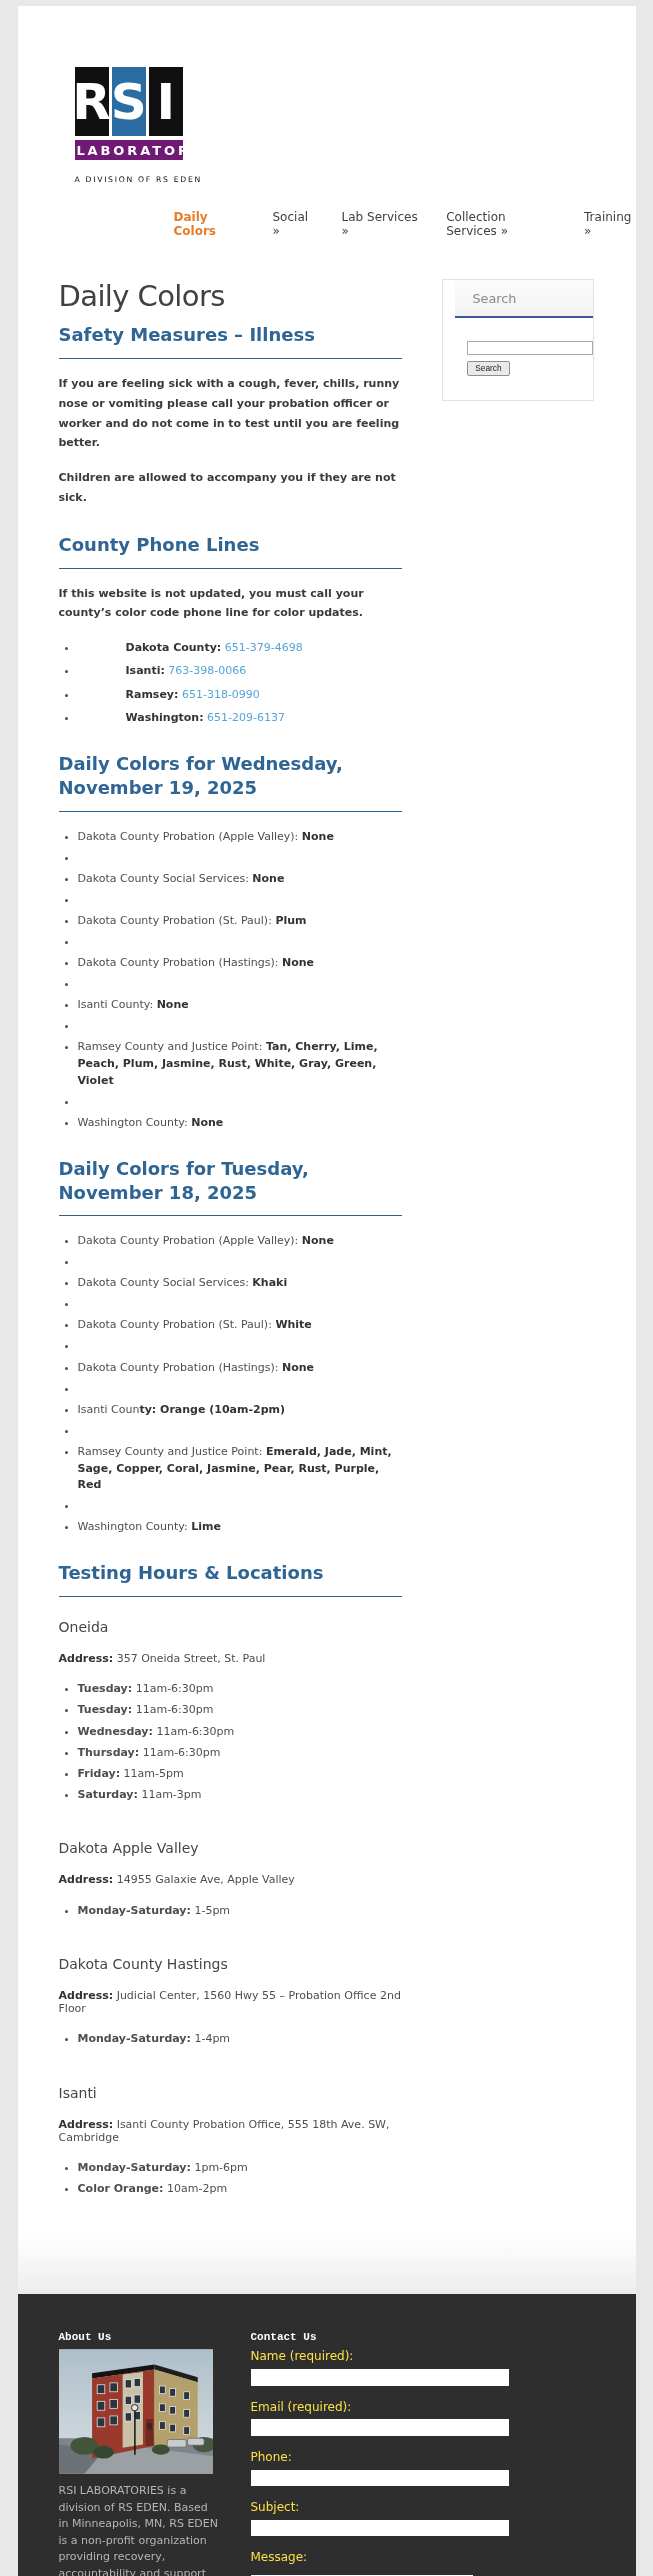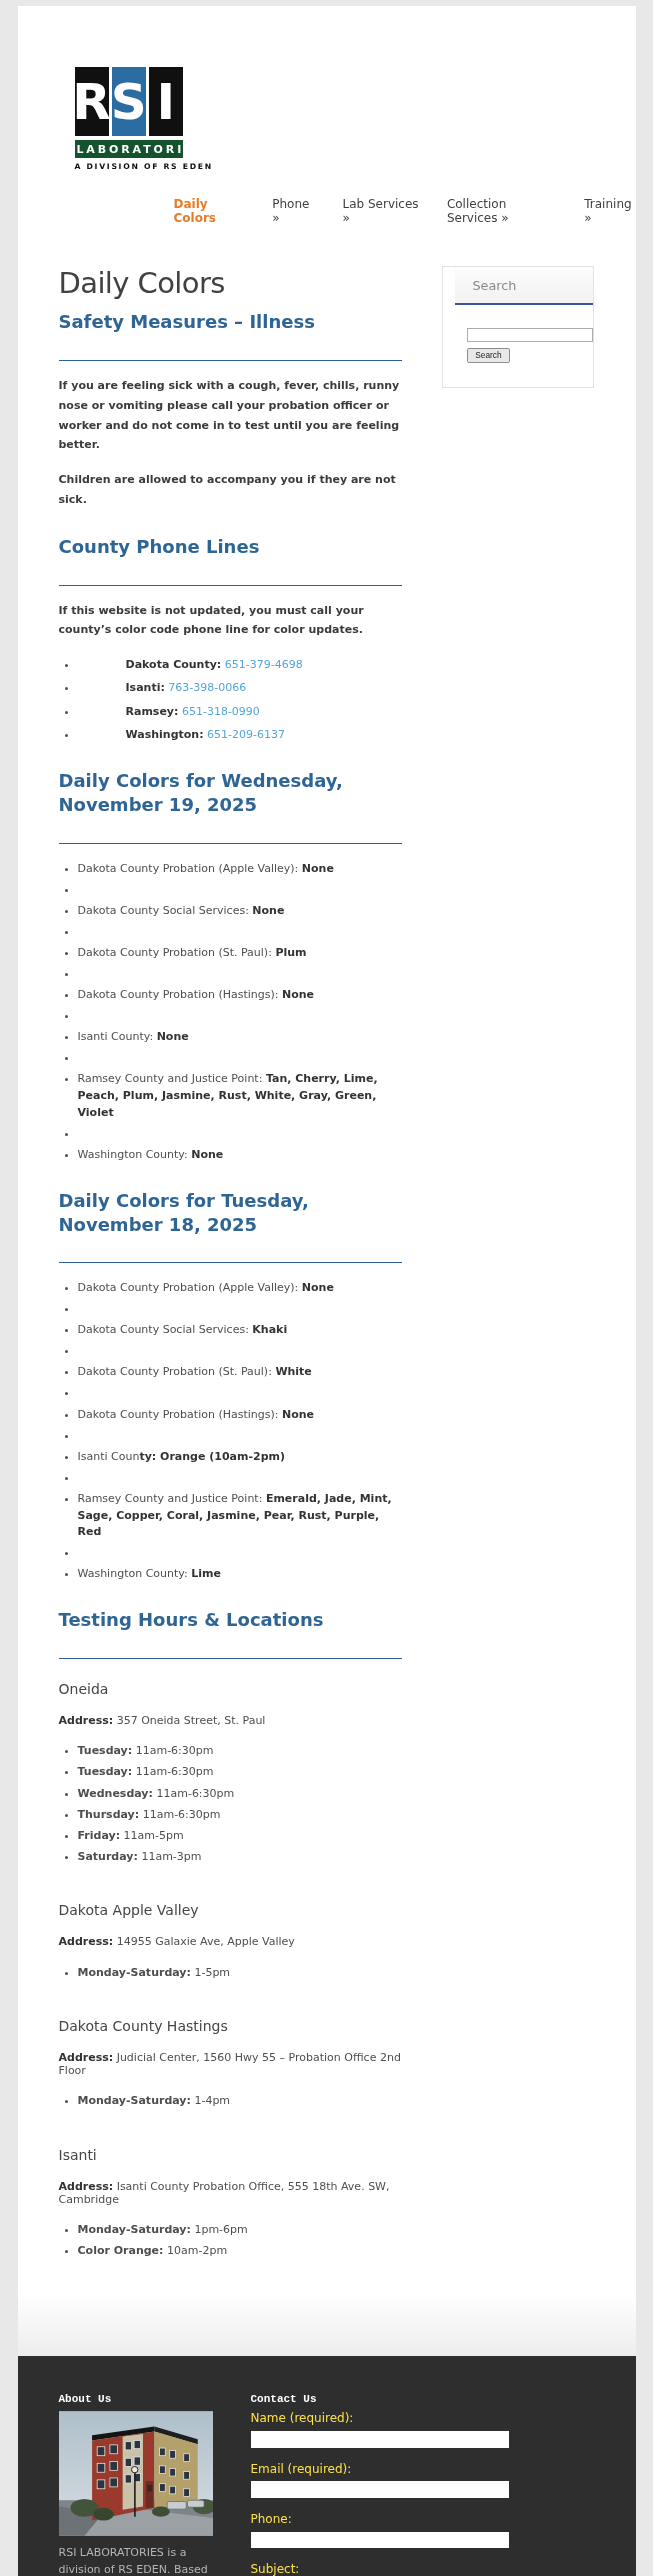--- a/index.html
+++ b/index.html
@@ -19,42 +19,42 @@
   .site-header { padding:61px 0 35px 57px; }
   .logo { width:114px; }
   .logo-row { display:flex; gap:3.2px; }
   .logo-box {
     width:34px; height:69px; background:#101010; color:#fff;
     display:flex; align-items:center; justify-content:center;
     font-size:50px; font-weight:bold; line-height:1;
   }
   .logo-box.s { background:#2b6ca3; }
   .logo-word {
-    margin-top:3.2px; background:#14532d; color:#fff; width:108px;
-    text-align:center; font-size:11px; font-weight:bold;
+    margin-top:3.2px; background:#701a75; color:#fff; width:108px;
+    text-align:center; font-size:13px; font-weight:bold;
     letter-spacing:2.9px; padding:3.2px 0 2.6px 1.9px;
   }
   .logo-tagline {
-    margin-top:4px; color:#101010; font-size:7.7px; font-weight:bold;
+    margin-top:15px; color:#101010; font-size:7.7px; font-weight:normal;
     letter-spacing:1.7px; text-align:right; width:114px; white-space:nowrap;
   }
   .main-nav { display:flex; gap:28px; margin:25.5px 0 0 99px; }
   .main-nav a { text-decoration:none; color:#3f3f3f; font-size:12px; }
   .main-nav a.active { color:#e87c26; font-weight:bold; }
   
   .page-body { display:flex; padding:6.4px 41px 77px 41px; background:linear-gradient(#ffffff 97%, #ededed); }
   .content { width:343px; }
   .sidebar { width:152px; margin-left:40px; }
   h1.page-title {
     margin:0 0 10.2px 0; font-size:29px; font-weight:400;
     color:#414141; letter-spacing:-0.6px;
   }
   h2.section-h {
     color:#2e6595; font-size:18px; font-weight:600; line-height:1.32;
-    margin:25.5px 0 15.3px 0; padding-bottom:26px; border-bottom:1.3px solid #2c608f;
+    margin:25.5px 0 15.3px 0; padding-bottom:11px; border-bottom:1.3px solid #2c608f;
   }
   h2.section-h.first { margin-top:3.8px; }
   p.bold-para { font-weight:bold; color:#3b3b3b; font-size:11px; line-height:1.78; margin:0 0 15.3px 0; }
   ul.blist { list-style:disc; margin:16.6px 0 19px 0; padding-left:19px; }
   ul.blist li { font-size:11px; line-height:16.6px; min-height:16.6px; margin-bottom:4.5px; color:#4e4e4e; }
   ul.phones li { margin-bottom:7px; }
   ul.phones strong { color:#333;margin-left:48px; }
   a.phone-num { color:#55a5d9; text-decoration:none; }
   .cval { font-weight:bold; color:#333; }
   h3.location-h { font-size:14px; font-weight:500; color:#454545; margin:37px 0 16.6px 0; }
@@ -99,21 +99,21 @@
         <div class="logo-box s">S</div>
         <div class="logo-box">I</div>
       </div>
       <div class="logo-word">LABORATORIES</div>
       <div class="logo-tagline">A DIVISION OF RS EDEN</div>
     </div>
     <nav class="main-nav">
 
         <a href="#" class="active">Daily Colors</a>
 
-        <a href="#">Phone »</a>
+        <a href="#">Social »</a>
 
         <a href="#">Lab Services »</a>
 
         <a href="#">Collection Services »</a>
 
         <a href="#">Training »</a>
       </nav>
   </header>
 
   <div class="page-body">

